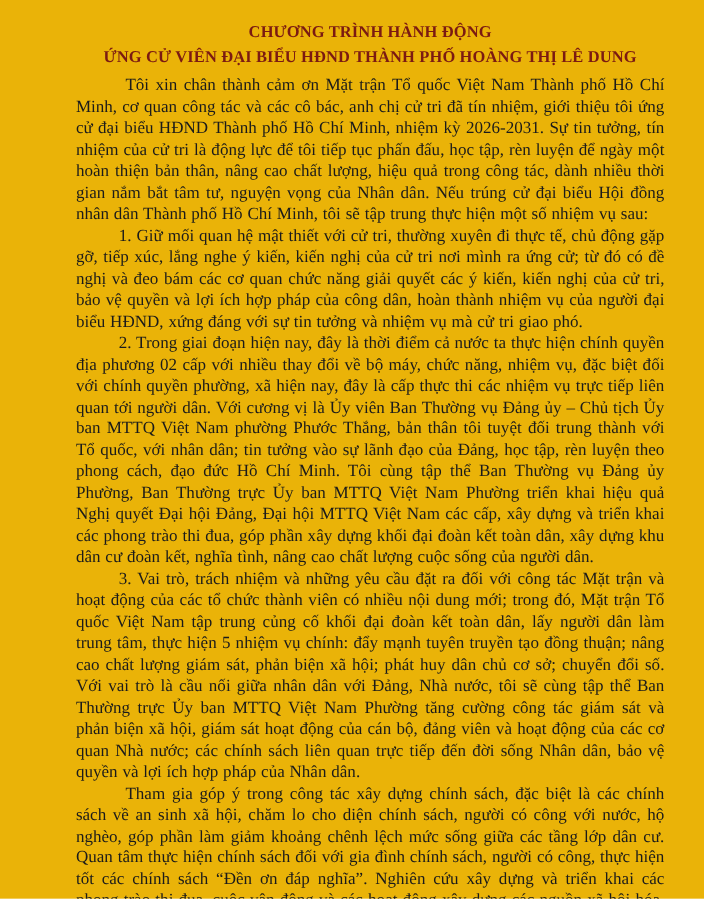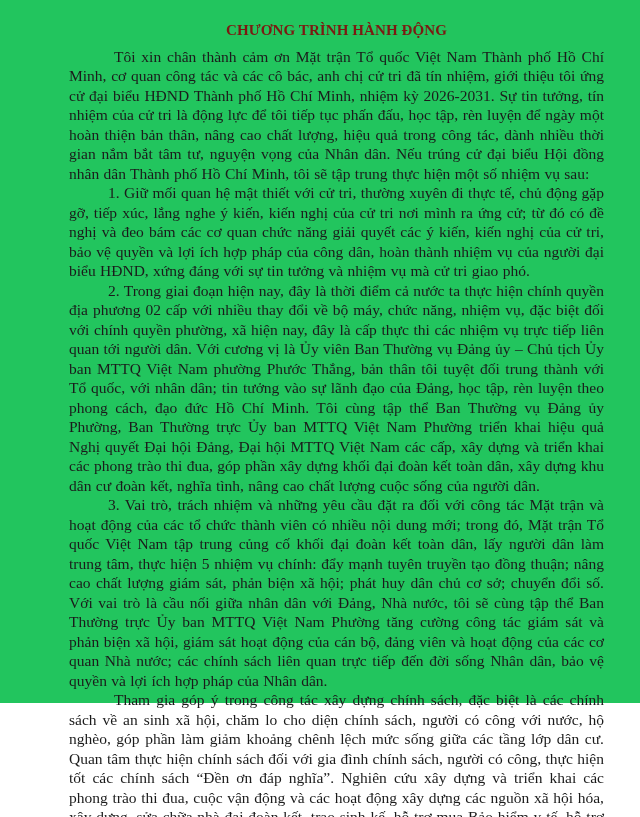--- a/index.html
+++ b/index.html
@@ -8,23 +8,23 @@
     background: #ffffff;
   }
   body {
     width: 640px;
     height: 817px;
     overflow: hidden;
   }
   .page {
     box-sizing: border-box;
     width: 640px;
-    height: 703px;
+    height: 817px;
     padding: 20px 36px 8px 69px;
-    background: #22c55e;
+    background: #eab308;
     font-family: "Liberation Serif", "DejaVu Serif", serif;
     font-size: 15.5px;
     line-height: 19.5px;
     color: #1b1b1b;
     text-align: justify;
   }
   .doc-title {
     margin: 0 0 5px 0;
     text-align: center;
     font-size: 15px;
@@ -45,20 +45,21 @@
     text-indent: 39px;
   }
 </style>
 </head>
 <body>
 
 <div class="page">
 
   <h1 class="doc-title">
     <span class="title-line" style="color: rgb(123, 26, 18);">CHƯƠNG TRÌNH HÀNH ĐỘNG</span>
+    <span class="title-line" style="color: rgb(123, 26, 18);">ỨNG CỬ VIÊN ĐẠI BIỂU HĐND THÀNH PHỐ HOÀNG THỊ LÊ DUNG</span>
   </h1>
 
   <p class="para">Tôi xin chân thành cảm ơn Mặt trận Tổ quốc Việt Nam Thành phố Hồ Chí Minh, cơ quan công tác và các cô bác, anh chị cử tri đã tín nhiệm, giới thiệu tôi ứng cử đại biểu HĐND Thành phố Hồ Chí Minh, nhiệm kỳ 2026-2031. Sự tin tưởng, tín nhiệm của cử tri là động lực để tôi tiếp tục phấn đấu, học tập, rèn luyện để ngày một hoàn thiện bản thân, nâng cao chất lượng, hiệu quả trong công tác, dành nhiều thời gian nắm bắt tâm tư, nguyện vọng của Nhân dân. Nếu trúng cử đại biểu Hội đồng nhân dân Thành phố Hồ Chí Minh, tôi sẽ tập trung thực hiện một số nhiệm vụ sau:</p>
 
   <p class="para indent-num">1. Giữ mối quan hệ mật thiết với cử tri, thường xuyên đi thực tế, chủ động gặp gỡ, tiếp xúc, lắng nghe ý kiến, kiến nghị của cử tri nơi mình ra ứng cử; từ đó có đề nghị và đeo bám các cơ quan chức năng giải quyết các ý kiến, kiến nghị của cử tri, bảo vệ quyền và lợi ích hợp pháp của công dân, hoàn thành nhiệm vụ của người đại biểu HĐND, xứng đáng với sự tin tưởng và nhiệm vụ mà cử tri giao phó.</p>
 
   <p class="para indent-num">2. Trong giai đoạn hiện nay, đây là thời điểm cả nước ta thực hiện chính quyền địa phương 02 cấp với nhiều thay đổi về bộ máy, chức năng, nhiệm vụ, đặc biệt đối với chính quyền phường, xã hiện nay, đây là cấp thực thi các nhiệm vụ trực tiếp liên quan tới người dân. Với cương vị là Ủy viên Ban Thường vụ Đảng ủy – Chủ tịch Ủy ban MTTQ Việt Nam phường Phước Thắng, bản thân tôi tuyệt đối trung thành với Tổ quốc, với nhân dân; tin tưởng vào sự lãnh đạo của Đảng, học tập, rèn luyện theo phong cách, đạo đức Hồ Chí Minh. Tôi cùng tập thể Ban Thường vụ Đảng ủy Phường, Ban Thường trực Ủy ban MTTQ Việt Nam Phường triển khai hiệu quả Nghị quyết Đại hội Đảng, Đại hội MTTQ Việt Nam các cấp, xây dựng và triển khai các phong trào thi đua, góp phần xây dựng khối đại đoàn kết toàn dân, xây dựng khu dân cư đoàn kết, nghĩa tình, nâng cao chất lượng cuộc sống của người dân.</p>
 
   <p class="para indent-num">3. Vai trò, trách nhiệm và những yêu cầu đặt ra đối với công tác Mặt trận và hoạt động của các tổ chức thành viên có nhiều nội dung mới; trong đó, Mặt trận Tổ quốc Việt Nam tập trung củng cố khối đại đoàn kết toàn dân, lấy người dân làm trung tâm, thực hiện 5 nhiệm vụ chính: đẩy mạnh tuyên truyền tạo đồng thuận; nâng cao chất lượng giám sát, phản biện xã hội; phát huy dân chủ cơ sở; chuyển đổi số. Với vai trò là cầu nối giữa nhân dân với Đảng, Nhà nước, tôi sẽ cùng tập thể Ban Thường trực Ủy ban MTTQ Việt Nam Phường tăng cường công tác giám sát và phản biện xã hội, giám sát hoạt động của cán bộ, đảng viên và hoạt động của các cơ quan Nhà nước; các chính sách liên quan trực tiếp đến đời sống Nhân dân, bảo vệ quyền và lợi ích hợp pháp của Nhân dân.</p>
 

